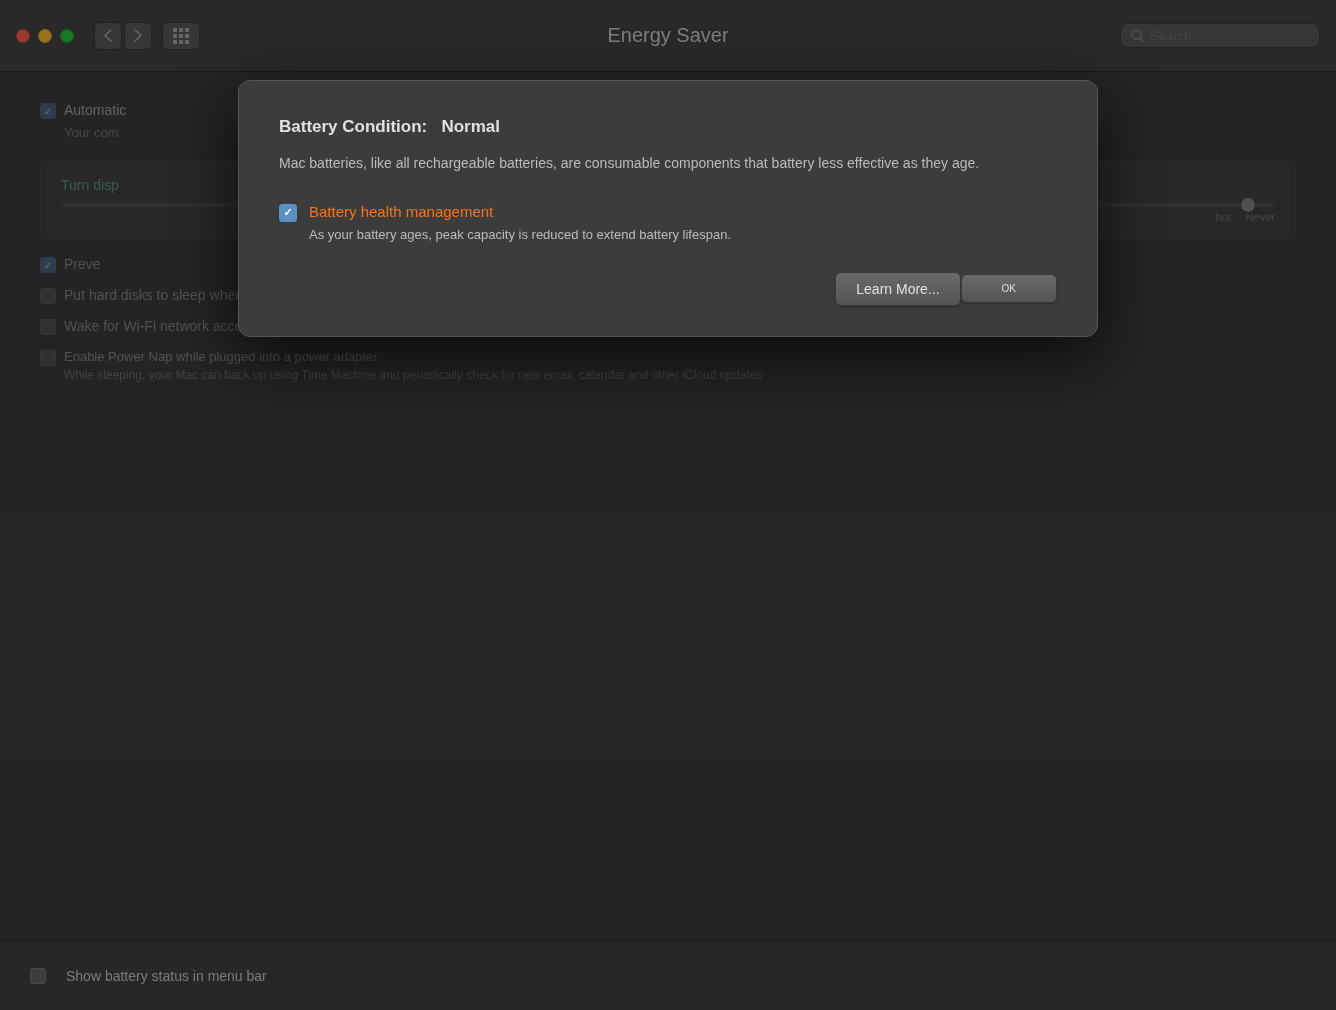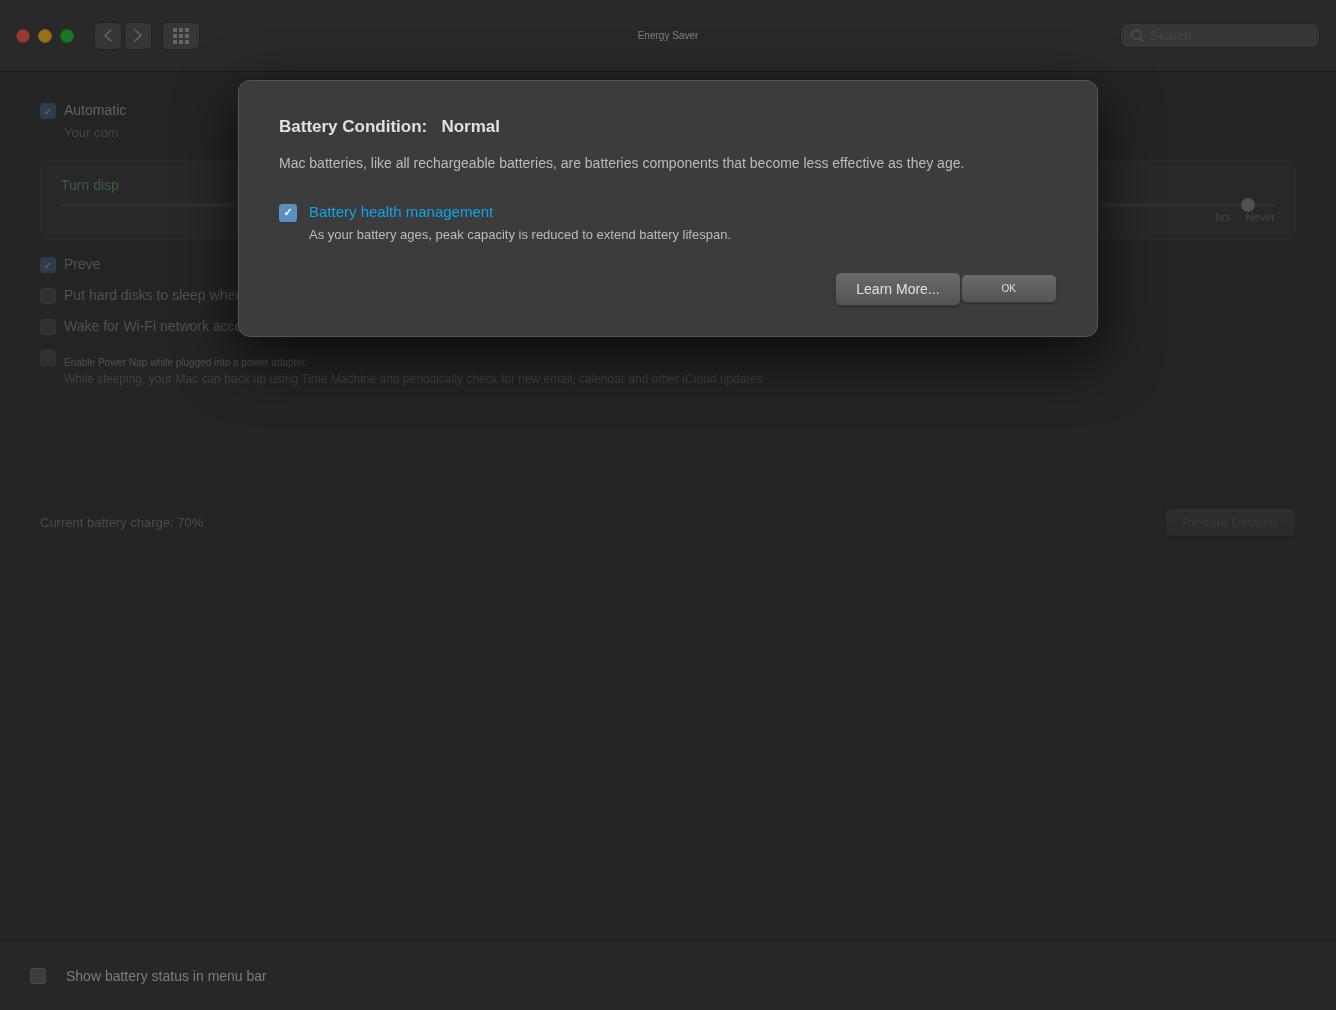--- a/index.html
+++ b/index.html
@@ -85,21 +85,21 @@
       height: 4px;
       background: #aaa;
       border-radius: 0.5px;
     }
 
     .window-title {
       position: absolute;
       left: 50%;
       transform: translateX(-50%);
       color: #d0d0d0;
-      font-size: 10px;
+      font-size: 20px;
       font-weight: 500;
     }
 
     .search-box {
       margin-left: auto;
       display: flex;
       align-items: center;
       background: #5a5a5a;
       border: 1px solid #3a3a3a;
       border-radius: 8px;
@@ -359,21 +359,21 @@
       margin-top: 1px;
       flex-shrink: 0;
       font-size: 11px;
       color: white;
       font-weight: bold;
     }
 
     .modal-section-label {
       font-size: 15px;
       font-weight: 500;
-      color: #0ea5e9;
+      color: #f97316;
       margin-bottom: 6px;
     }
 
     .modal-section-desc {
       font-size: 13px;
       color: #bbb;
       line-height: 1.4;
     }
 
     .modal-footer {
@@ -493,49 +493,45 @@
 
   <div class="check-row">
     <div class="checkbox unchecked-gray" style="margin-right:8px;"></div>
     <span style="color:#ccc; font-size:14px;">Wake for Wi-Fi network access</span>
   </div>
 
   <div class="check-row">
     <div style="display:flex; align-items:flex-start;">
       <div class="checkbox unchecked-gray" style="margin-right:8px; margin-top:1px;"></div>
       <div>
-        <div style="color:#ccc; font-size:10px;margin-top:8px;">Enable Power Nap while plugged into a power adapter</div>
+        <div style="color:#ccc; font-size:13px;">Enable Power Nap while plugged into a power adapter</div>
         <div class="sub-text">While sleeping, your Mac can back up using Time Machine and periodically check for new email, calendar and other iCloud updates</div>
       </div>
     </div>
   </div>
 
-  <div style="display:flex; justify-content:space-between; align-items:center; margin-top:120px; margin-bottom:10px;">
-    <span style="color:#bbb; font-size:13px;">Current battery charge: 70%</span>
-    <button class="restore-btn">Restore Defaults</button>
-  </div>
 </div>
 
 <div class="bottom-bar">
   <div class="show-battery-row">
     <div class="checkbox unchecked-gray"></div>
     <span>Show battery status in menu bar</span>
   </div>
 </div>
 
 <div class="modal-overlay">
   <div class="modal">
 
     <div class="modal-title">
       <span>Battery Condition:</span>
       &nbsp;
       <span>Normal</span>
     </div>
 
-    <p class="modal-description">Mac batteries, like all rechargeable batteries, are batteries components that become less effective as they age.</p>
+    <p class="modal-description">Mac batteries, like all rechargeable batteries, are consumable components that battery less effective as they age.</p>
 
     <div class="modal-section">
       <div class="modal-checkbox">✓</div>
       <div>
         <div class="modal-section-label">Battery health management</div>
         <div class="modal-section-desc">As your battery ages, peak capacity is reduced to extend battery lifespan.</div>
       </div>
     </div>
 
     <div class="modal-footer">

